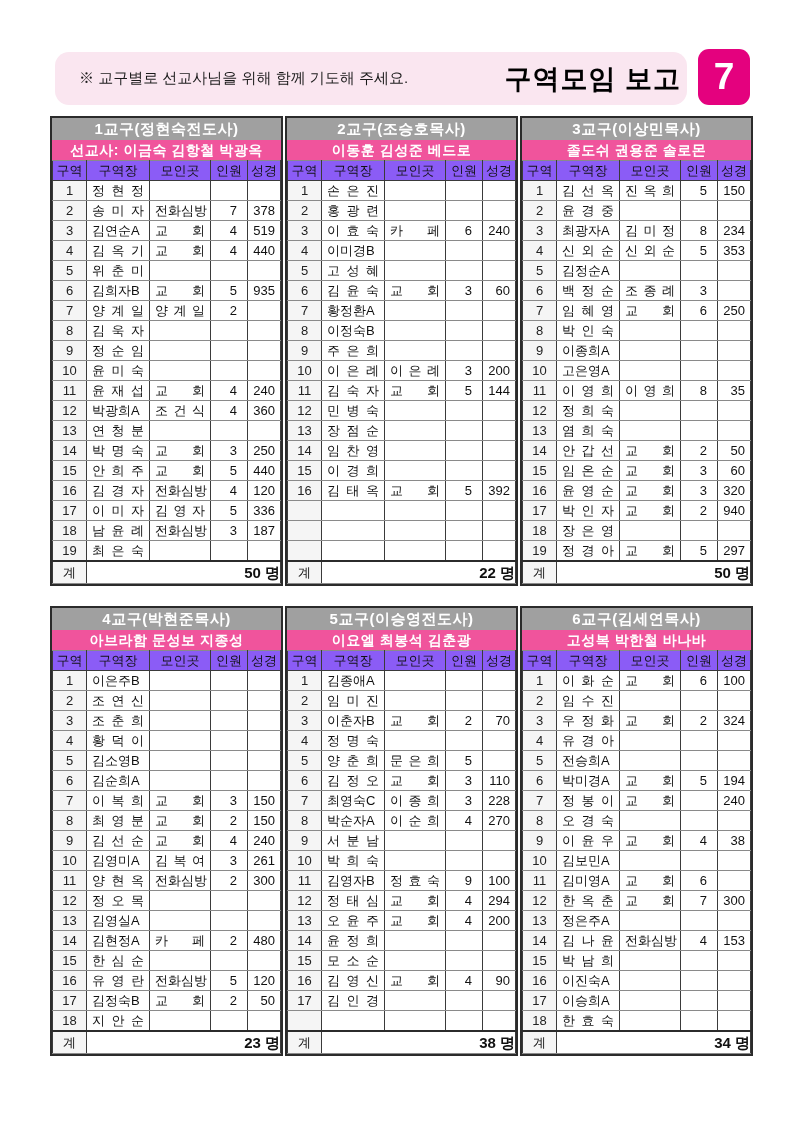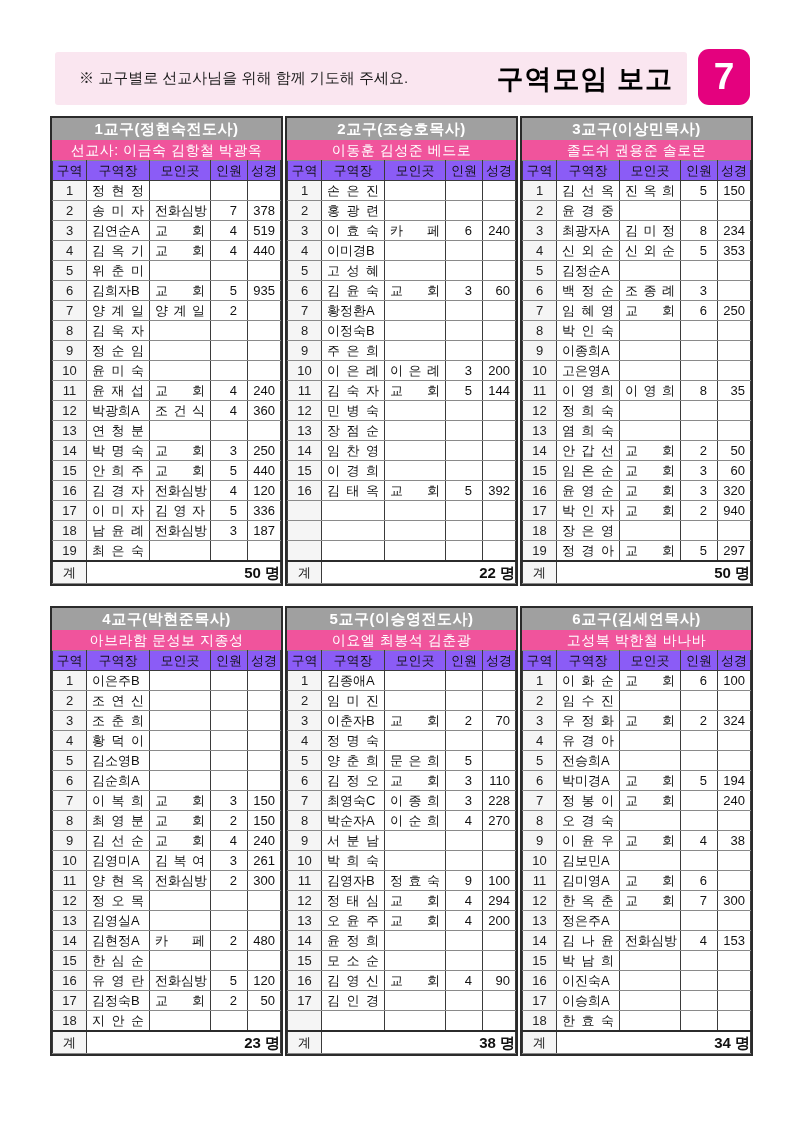--- a/index.html
+++ b/index.html
@@ -9,43 +9,43 @@
     --titlegray:#a0a0a0;
   }
   html,body{margin:0;padding:0;}
   body{
     width:800px;height:1121px;position:relative;background:#ffffff;
     font-family:"Liberation Sans",sans-serif;color:#111;overflow:hidden;
   }
   
   .header-band{
     position:absolute;left:55px;top:52px;width:632px;height:53px;
-    background:var(--band);border-radius:3px;
+    background:var(--band);border-radius:14px;
     display:flex;align-items:center;justify-content:space-between;
   }
   .note{font-size:15px;color:#1a1a1a;padding-left:24px;}
-  .report-title{font-size:27px;font-weight:bold;color:#000;padding-right:14px;letter-spacing:1px;white-space:nowrap;}
+  .report-title{font-size:27px;font-weight:bold;color:#000;padding-right:6px;letter-spacing:1px;white-space:nowrap;}
   .page-badge{
     position:absolute;left:698px;top:49px;width:52px;height:56px;
     background:var(--accent);border-radius:11px;color:#fff;
     font-size:37px;font-weight:bold;display:flex;align-items:center;justify-content:center;
   }
   
   .tables-grid{
     position:absolute;left:50px;top:116px;width:704px;
     display:grid;grid-template-columns:repeat(3,233px);column-gap:2px;row-gap:20px;
     align-items:start;
   }
   .gu-table{border:2px solid #2b2b2b;background:#fff;}
   .gu-title{
     background:var(--titlegray);color:#fff;font-weight:bold;font-size:15px;
     text-align:center;height:22px;line-height:22px;letter-spacing:.5px;
   }
   .gu-missionary{
-    background:var(--missionary);color:#fff;font-weight:normal;font-size:14px;
+    background:var(--missionary);color:#fff;font-weight:bold;font-size:14px;
     text-align:center;height:20px;line-height:20px;letter-spacing:.5px;
   }
   table{border-collapse:collapse;table-layout:fixed;width:100%;font-size:13px;}
   th,td{
     border-left:1px solid #3a3a3a;border-right:1px solid #3a3a3a;
     border-top:1px solid #8a8a8a;border-bottom:1px solid #8a8a8a;
     height:19px;line-height:19px;padding:0;overflow:hidden;white-space:nowrap;
   }
   thead th{
     background:#8b5cf6;font-weight:normal;text-align:center;color:#111;

